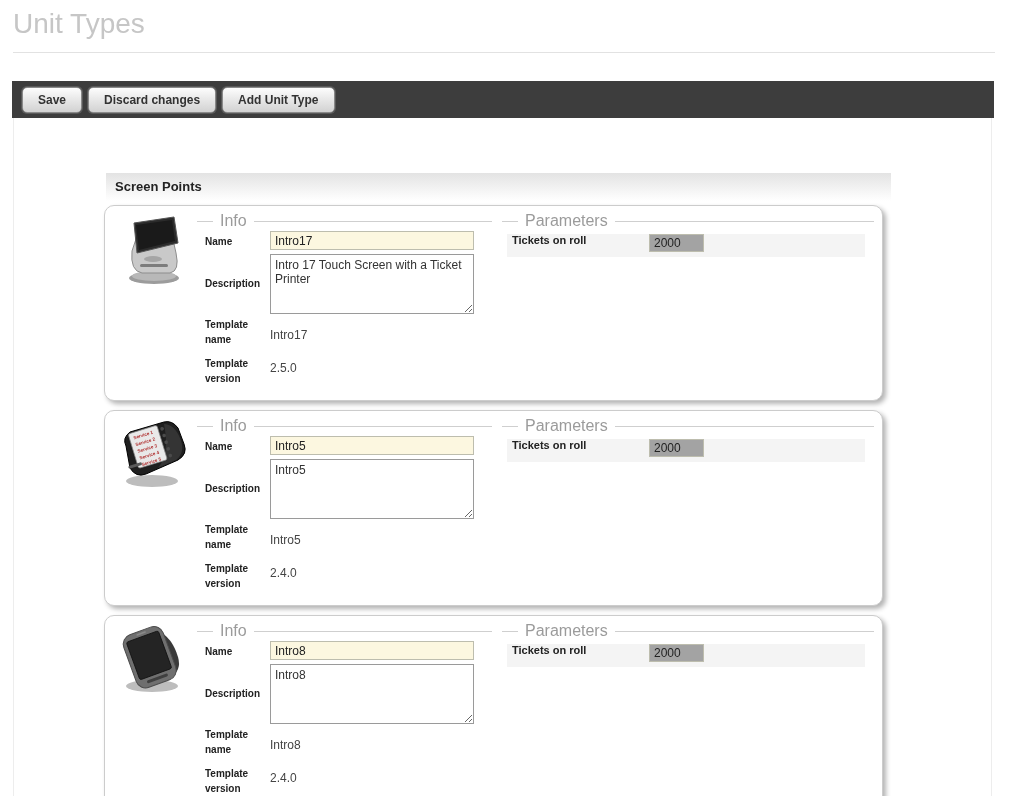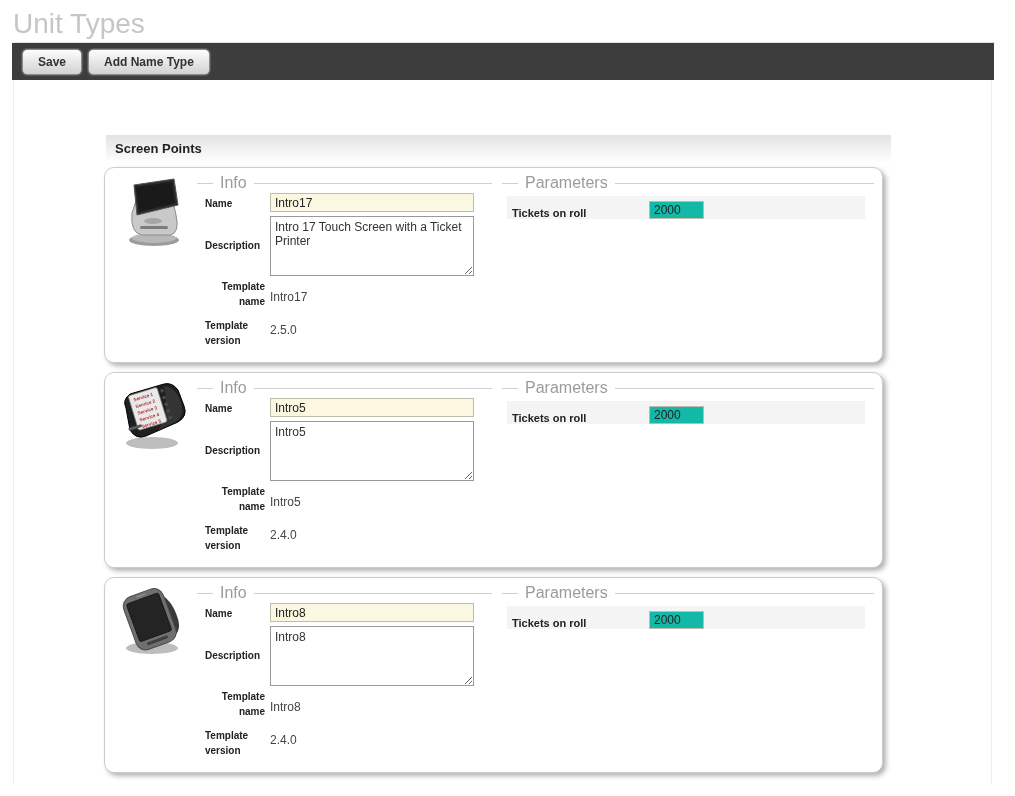--- a/index.html
+++ b/index.html
@@ -9,28 +9,28 @@
     font-family: "Liberation Sans", sans-serif;
     overflow: hidden;
     position: relative;
   }
   
   .page-title {
     margin: 8px 20px 0 13px;
     font-size: 28px;
     color: #c6c6c6;
     font-weight: normal;
-    padding-bottom: 2px;
+    padding-bottom: 12px;
     border-bottom: 1px solid #e2e2e2;
     width: 982px;
   }
   
   .toolbar {
     margin-left: 12px;
-    margin-top: 0;
+    margin-top: 28px;
     width: 982px;
     height: 37px;
     background: #3d3d3d;
     display: flex;
     align-items: center;
     padding-left: 10px;
     gap: 6px;
   }
   .tb-btn {
     font-family: "Liberation Sans", sans-serif;
@@ -142,57 +142,58 @@
     border: 1px solid #9a9a9a;
     background: #ffffff;
     font-family: "Liberation Sans", sans-serif;
     font-size: 12px;
     color: #333;
     padding: 3px 4px;
     resize: both;
   }
   .lbl-name     { top: 20px; }
   .lbl-desc     { top: 62px; }
-  .lbl-tplname  { top: 103px; width: 60px; text-align: right; }
+  .lbl-tplname  { top: 103px; width: 60px; }
   .val-tplname  { top: 114px; }
   .lbl-tplver   { top: 142px; width: 60px; }
   .val-tplver   { top: 147px; }
   .param-row {
     position: absolute;
     left: 5px; top: 20px;
     width: 358px; height: 23px;
     background: #f4f4f4;
     display: flex;
-    align-items: flex-end;
+    align-items: flex-start;
   }
   .param-row .plbl {
     font-size: 11px;
     font-weight: bold;
     color: #222222;
     padding-left: 5px;
     width: 142px;
   }
   .param-row .num-input {
     width: 55px; height: 18px;
     border: 1px solid #bdbdae;
-    background: #14b8a6;
+    background: #a3a3a3;
     font-family: "Liberation Sans", sans-serif;
     font-size: 12px;
     color: #222;
     padding: 1px 4px;
   }
 </style>
 </head>
 <body>
 
 <h1 class="page-title">Unit Types</h1>
 
 <div class="toolbar">
   <button class="tb-btn">Save</button>
-  <button class="tb-btn">Add Name Type</button>
+  <button class="tb-btn">Discard changes</button>
+  <button class="tb-btn">Add Unit Type</button>
 </div>
 
 <div class="content">
   <div class="panel-header">Screen Points</div>
 
   <div class="card c0">
     <div class="device">
       <svg viewBox="0 0 82 72" width="82" height="72">
         <ellipse cx="42" cy="65" rx="25" ry="6" fill="#9c9c9c"></ellipse>
         <ellipse cx="42" cy="63" rx="22" ry="5" fill="#b8b8b8"></ellipse>

